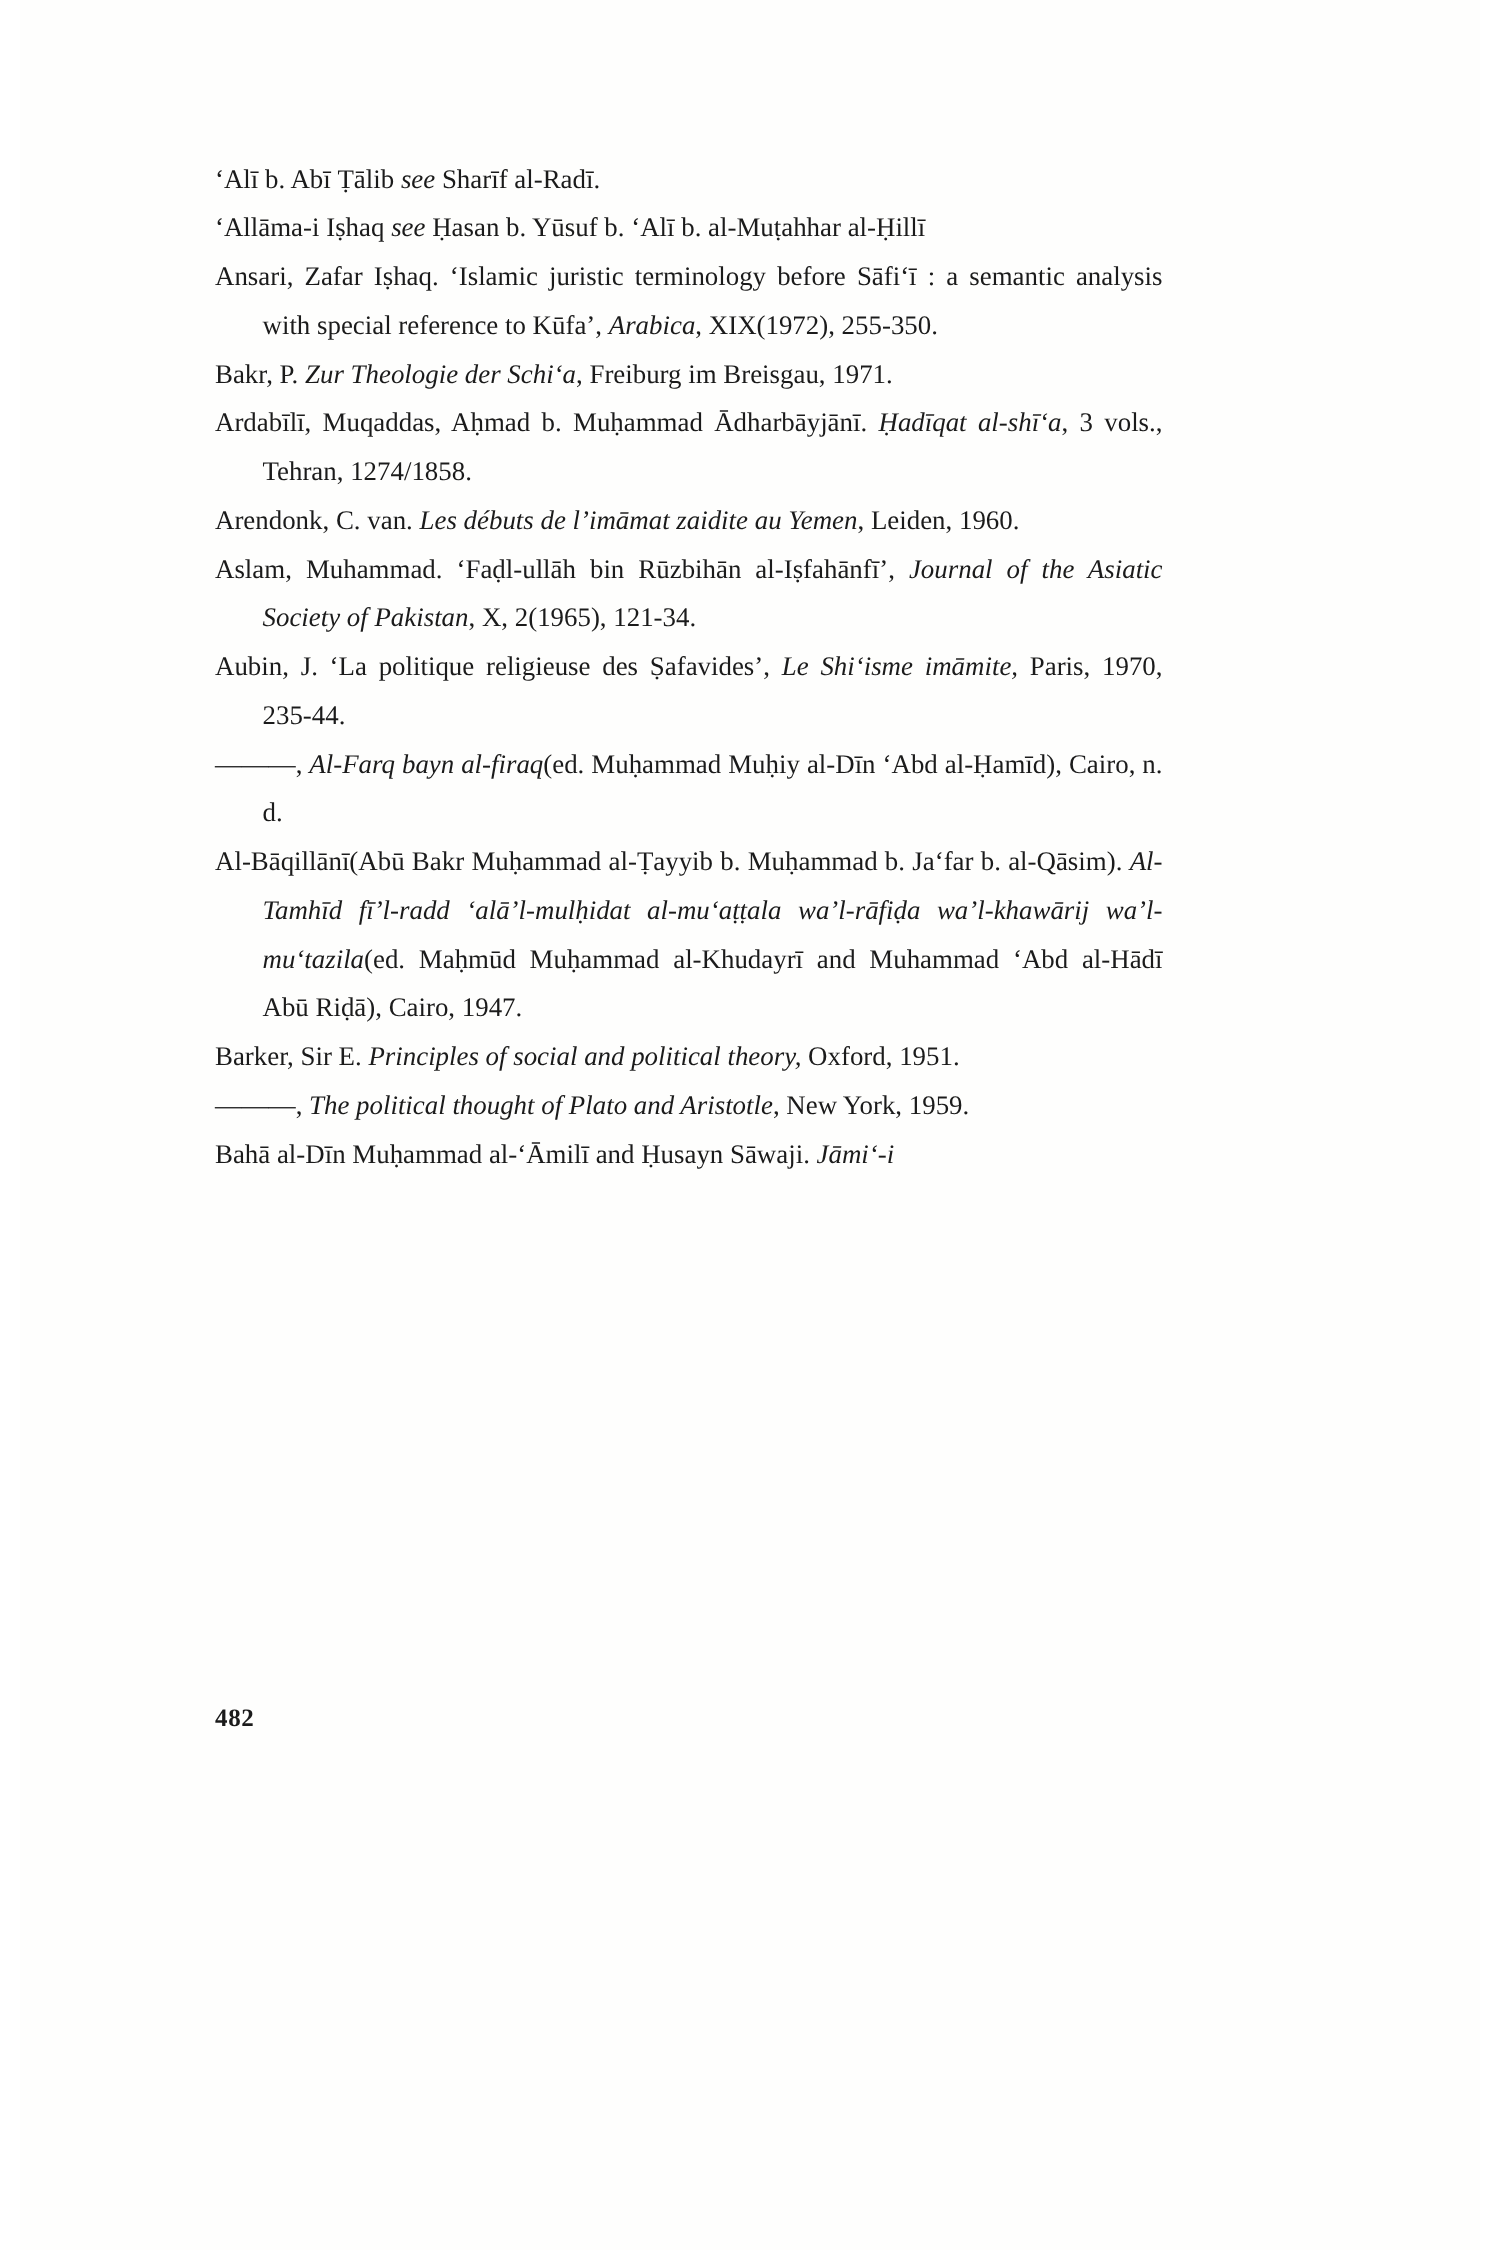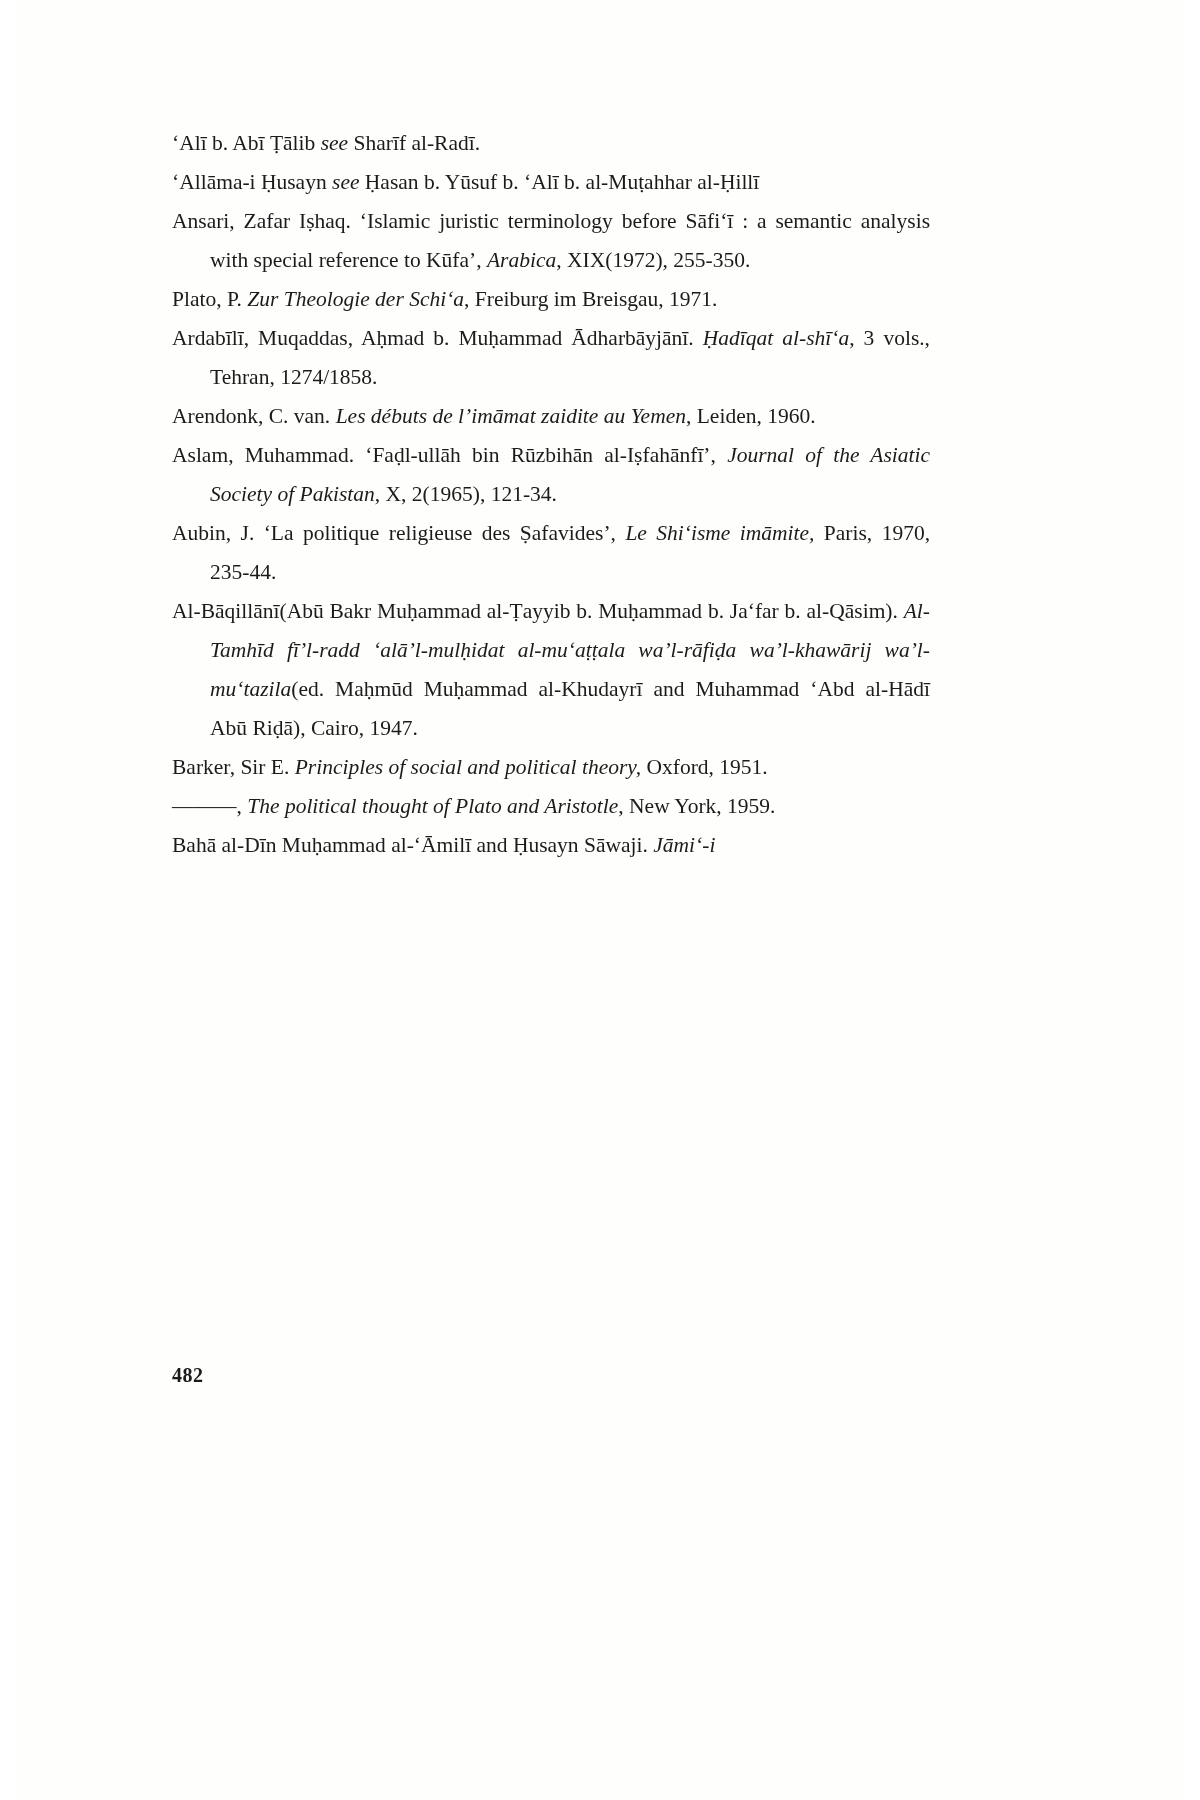--- a/index.html
+++ b/index.html
@@ -42,26 +42,27 @@
     font-weight: 700;
     letter-spacing: 0.5px;
   }
 </style>
 </head>
 <body>
 
 <div class="page">
   <div class="bib" id="bib">
       <p class="entry"><span>‘Alī b. Abī Ṭālib </span><span class="it">see</span><span> Sharīf al-Radī.</span></p>
-      <p class="entry"><span>‘Allāma-i Ḥusayn </span><span class="it">see</span><span> Ḥasan b. Yūsuf b. ‘Alī b. al-Muṭahhar al-Ḥillī</span></p>
+      <p class="entry"><span>‘Allāma-i Iṣhaq </span><span class="it">see</span><span> Ḥasan b. Yūsuf b. ‘Alī b. al-Muṭahhar al-Ḥillī</span></p>
       <p class="entry"><span>Ansari, Zafar Iṣhaq. ‘Islamic juristic terminology before Sāfi‘ī : a semantic analysis with special reference to Kūfa’, </span><span class="it">Arabica</span><span>, XIX(1972), 255-350.</span></p>
-      <p class="entry"><span>Plato, P. </span><span class="it">Zur Theologie der Schi‘a</span><span>, Freiburg im Breisgau, 1971.</span></p>
+      <p class="entry"><span>Bakr, P. </span><span class="it">Zur Theologie der Schi‘a</span><span>, Freiburg im Breisgau, 1971.</span></p>
       <p class="entry"><span>Ardabīlī, Muqaddas, Aḥmad b. Muḥammad Ādharbāyjānī. </span><span class="it">Ḥadīqat al-shī‘a</span><span>, 3 vols., Tehran, 1274/1858.</span></p>
       <p class="entry"><span>Arendonk, C. van. </span><span class="it">Les débuts de l’imāmat zaidite au Yemen</span><span>, Leiden, 1960.</span></p>
       <p class="entry"><span>Aslam, Muhammad. ‘Faḍl-ullāh bin Rūzbihān al-Iṣfahānfī’, </span><span class="it">Journal of the Asiatic Society of Pakistan</span><span>, X, 2(1965), 121-34.</span></p>
       <p class="entry"><span>Aubin, J. ‘La politique religieuse des Ṣafavides’, </span><span class="it">Le Shi‘isme imāmite,</span><span> Paris, 1970, 235-44.</span></p>
+      <p class="entry"><span>———, </span><span class="it">Al-Farq bayn al-firaq</span><span>(ed. Muḥammad Muḥiy al-Dīn ‘Abd al-Ḥamīd), Cairo, n. d.</span></p>
       <p class="entry"><span>Al-Bāqillānī(Abū Bakr Muḥammad al-Ṭayyib b. Muḥammad b. Ja‘far b. al-Qāsim). </span><span class="it">Al-Tamhīd fī’l-radd ‘alā’l-mulḥidat al-mu‘aṭṭala wa’l-rāfiḍa wa’l-khawārij wa’l-mu‘tazila</span><span>(ed. Maḥmūd Muḥammad al-Khudayrī and Muhammad ‘Abd al-Hādī Abū Riḍā), Cairo, 1947.</span></p>
       <p class="entry"><span>Barker, Sir E. </span><span class="it">Principles of social and political theory,</span><span> Oxford, 1951.</span></p>
       <p class="entry"><span>———, </span><span class="it">The political thought of Plato and Aristotle</span><span>, New York, 1959.</span></p>
       <p class="entry"><span>Bahā al-Dīn Muḥammad al-‘Āmilī and Ḥusayn Sāwaji. </span><span class="it">Jāmi‘-i</span></p>
     </div>
   <div class="page-num">482</div>
 </div>
 
 </body></html>

